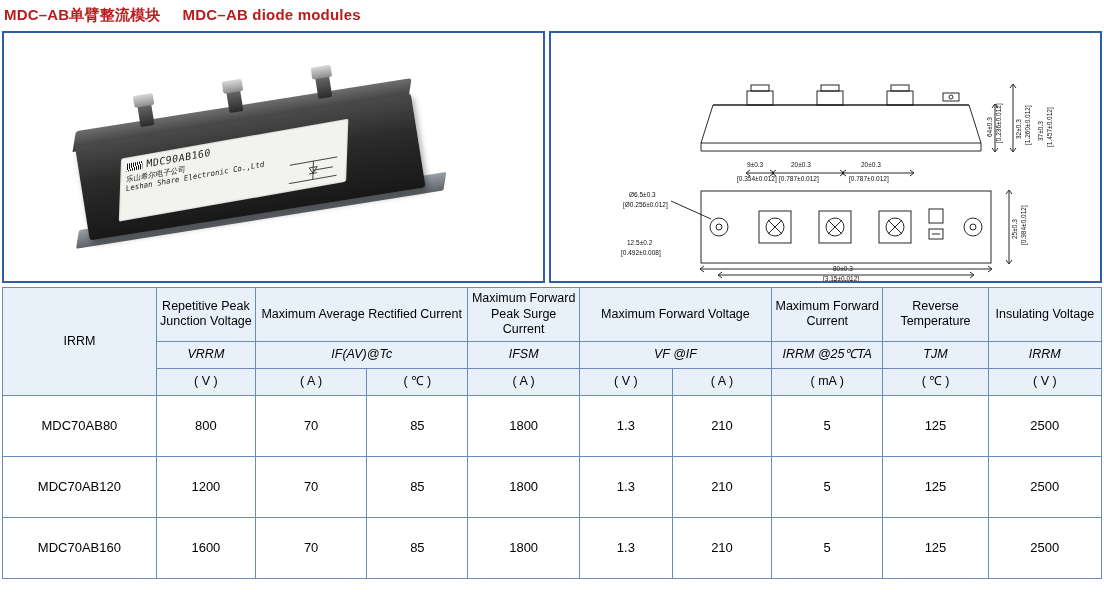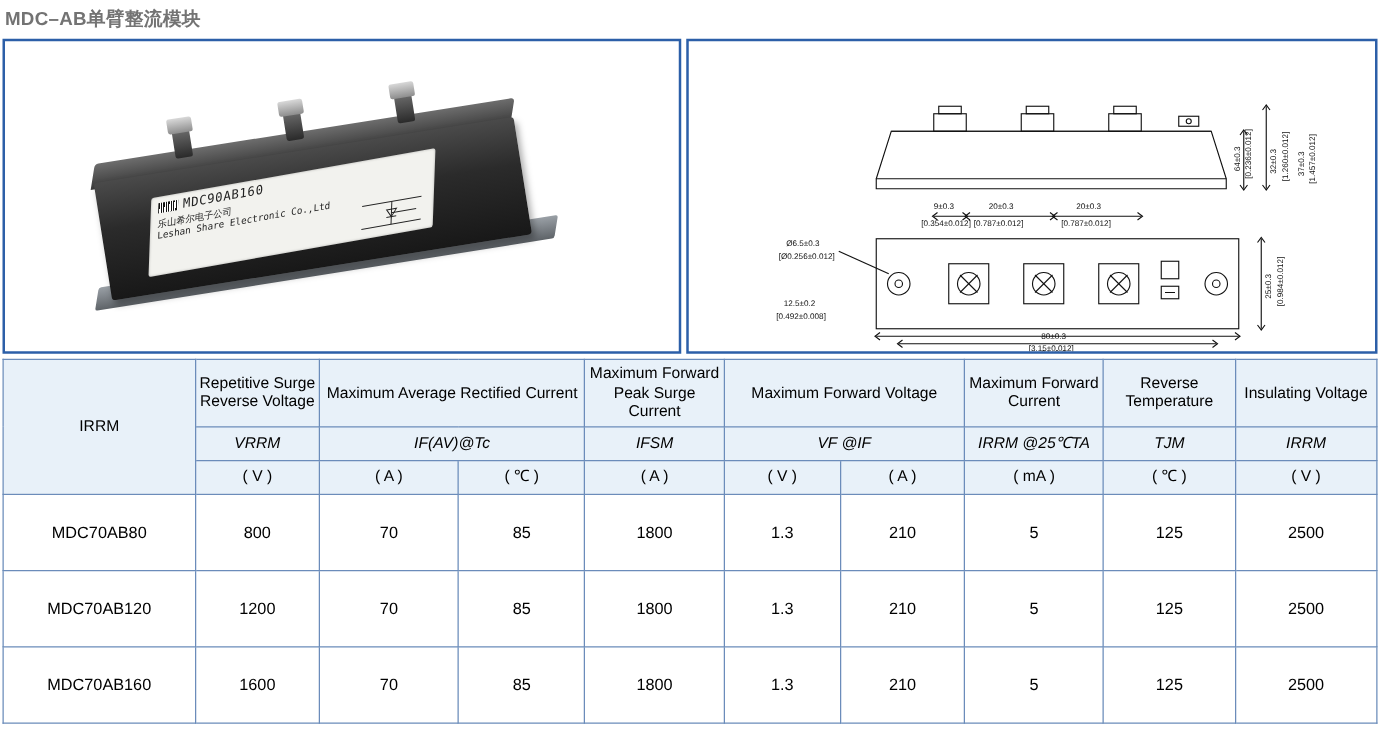--- a/index.html
+++ b/index.html
@@ -16,21 +16,21 @@
     overflow: hidden;
   }
   
   .title-row {
     padding: 6px 4px 6px 4px;
     display: flex;
     align-items: baseline;
     gap: 22px;
     font-weight: bold;
     font-size: 15px;
-    color: #737373;
+    color: #b91c1c;
     letter-spacing: 0.2px;
   }
   .title-cn { font-size: 15px; font-weight: bold; }
   .title-en { font-size: 15px; font-weight: bold; }
 
   
   .panels {
     display: flex;
     gap: 4px;
     margin: 0 2px;
@@ -167,20 +167,21 @@
   }
   td.type-cell { font-size: 13px; }
 </style>
 </head>
 <body>
 
 <div id="page">
 
   <div class="title-row">
     <span class="title-cn">MDC–AB单臂整流模块</span>
+    <span class="title-en">MDC–AB diode modules</span>
   </div>
 
   <div class="panels">
 
     <div class="panel panel-photo">
       <div class="photo-wrap">
         <div class="module">
           <div class="mod-base"></div>
           <div class="mod-top"></div>
           <div class="mod-body"></div>
@@ -343,21 +344,21 @@
       <col style="width:110px">
       <col style="width:92px">
       <col style="width:98px">
       <col style="width:110px">
       <col style="width:104px">
       <col style="width:112px">
     </colgroup>
     <thead>
       <tr>
         <th rowspan="3" class="hdr-main">IRRM</th>
-        <th class="hdr-main">Repetitive Surge Reverse Voltage</th>
+        <th class="hdr-main">Repetitive Peak Junction Voltage</th>
         <th colspan="2" class="hdr-main">Maximum Average Rectified Current</th>
         <th class="hdr-main">Maximum Forward Peak Surge Current</th>
         <th colspan="2" class="hdr-main">Maximum Forward Voltage</th>
         <th class="hdr-main">Maximum Forward Current</th>
         <th class="hdr-main">Reverse Temperature</th>
         <th class="hdr-main">Insulating Voltage</th>
       </tr>
       <tr>
         <th class="hdr-sym">VRRM</th>
         <th colspan="2" class="hdr-sym">IF(AV)@Tc</th>

